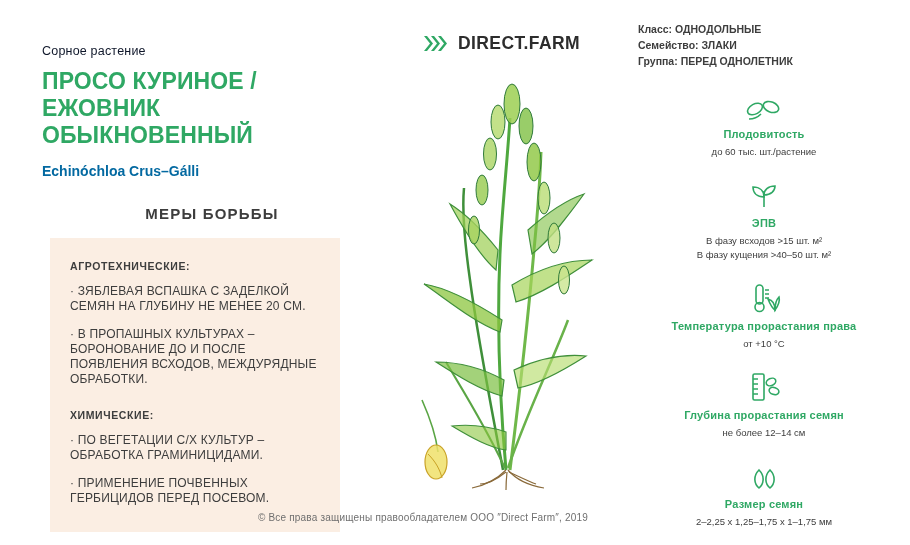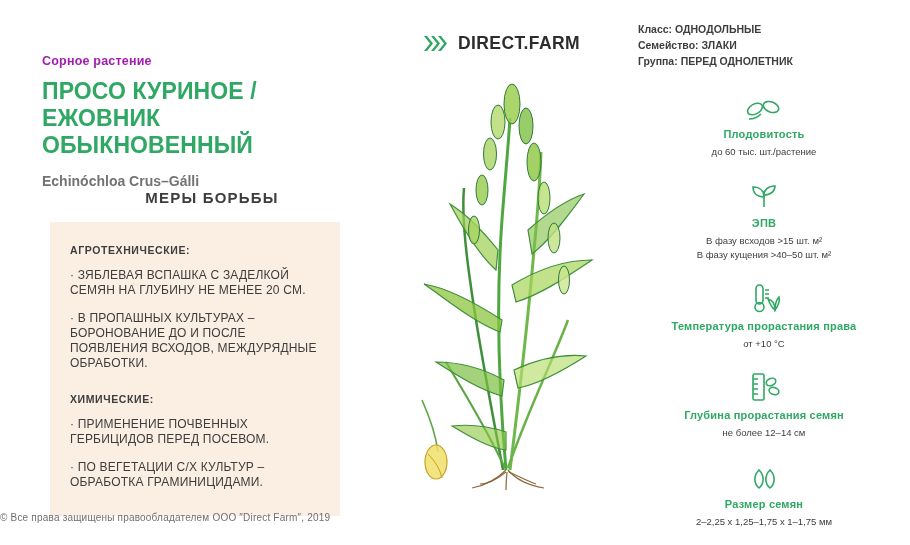--- a/index.html
+++ b/index.html
@@ -10,30 +10,30 @@
     font-family: "Liberation Sans", sans-serif;
     color: #333;
     position: relative;
     overflow: hidden;
   }
   .page { position: relative; width: 910px; height: 545px; }
 
   
   .left { position: absolute; left: 42px; top: 44px; width: 330px; }
   .kicker {
-    font-size: 12.5px; font-weight: bold; color: #a21caf;
-    letter-spacing: .2px; margin-bottom: 10px; margin-top: 10px;
+    font-size: 12.5px; font-weight: normal; color: #0f172a;
+    letter-spacing: .2px; margin-bottom: 10px;
   }
   .title {
     font-size: 23px; line-height: 27px; font-weight: bold;
     color: #2fa864; letter-spacing: .1px; margin: 0 0 14px 0;
     text-transform: uppercase;
   }
   .latin {
-    font-size: 14px; font-weight: bold; color: #737373; 
+    font-size: 14px; font-weight: bold; color: #0369a1; margin-bottom: 26px;
   }
   .measures-title {
     font-size: 15px; font-weight: bold; color: #3d3d3d;
     text-align: center; letter-spacing: 1.2px; margin: 0 0 16px 0;
     padding-left: 10px;
   }
   .panel {
     background: #fbeee3;
     width: 290px; margin-left: 8px;
     padding: 22px 20px 26px 20px;
@@ -73,42 +73,42 @@
   .fact .ico { height: 34px; display:flex; align-items:flex-end; justify-content:center; margin-bottom: 5px; }
   .fact .fname {
     font-size: 11px; font-weight: bold; color: #2fa864; line-height: 14px;
     margin-bottom: 4px; letter-spacing: .2px;
   }
   .fact .fval { font-size: 9.5px; color: #3d3d3d; line-height: 14px; }
 
   
   .footer {
     position: absolute; left: 0; top: 512px; width: 846px;
-    font-size: 10px; color: #6f6f6f; letter-spacing: .2px;
+    text-align: center; font-size: 10px; color: #6f6f6f; letter-spacing: .2px;
   }
 </style>
 </head>
 <body>
 
 <div class="page">
 
   <div class="left">
     <div class="kicker">Сорное растение</div>
     <h1 class="title">ПРОСО КУРИНОЕ / ЕЖОВНИК ОБЫКНОВЕННЫЙ</h1>
     <div class="latin">Echinóchloa Crus–Gálli</div>
 
     <div class="measures-title">МЕРЫ БОРЬБЫ</div>
 
     <div class="panel">
       <h4>АГРОТЕХНИЧЕСКИЕ:</h4>
       <p>· ЗЯБЛЕВАЯ ВСПАШКА С ЗАДЕЛКОЙ СЕМЯН НА ГЛУБИНУ НЕ МЕНЕЕ 20 СМ.</p>
       <p>· В ПРОПАШНЫХ КУЛЬТУРАХ – БОРОНОВАНИЕ ДО И ПОСЛЕ ПОЯВЛЕНИЯ ВСХОДОВ, МЕЖДУРЯДНЫЕ ОБРАБОТКИ.</p>
       <h4 class="second">ХИМИЧЕСКИЕ:</h4>
+      <p>· ПО ВЕГЕТАЦИИ С/Х КУЛЬТУР – ОБРАБОТКА ГРАМИНИЦИДАМИ.</p>
       <p>· ПРИМЕНЕНИЕ ПОЧВЕННЫХ ГЕРБИЦИДОВ ПЕРЕД ПОСЕВОМ.</p>
-      <p>· ПО ВЕГЕТАЦИИ С/Х КУЛЬТУР – ОБРАБОТКА ГРАМИНИЦИДАМИ.</p>
     </div>
   </div>
 
   <div class="logo">
     <span class="mark">
       <svg width="26" height="17" viewBox="0 0 26 17">
         <g fill="#2fa864">
           <polygon points="0,1 6,8.5 0,16 3,16 9,8.5 3,1"></polygon>
           <polygon points="7,1 13,8.5 7,16 10,16 16,8.5 10,1"></polygon>
           <polygon points="14,1 20,8.5 14,16 17,16 23,8.5 17,1"></polygon>

